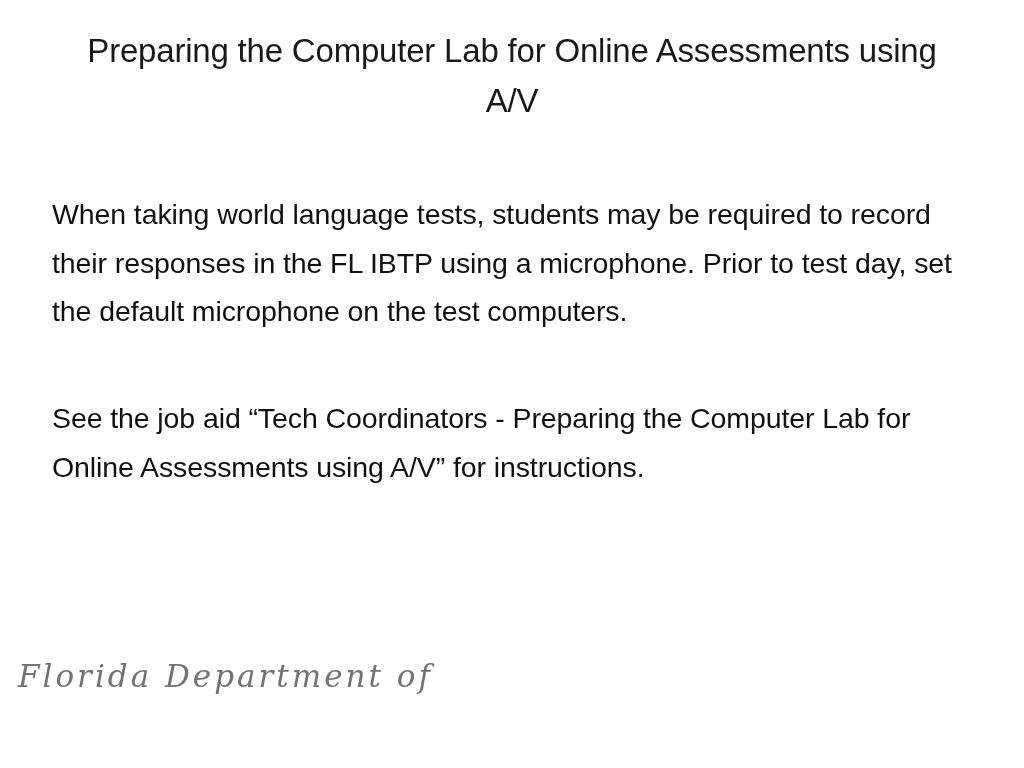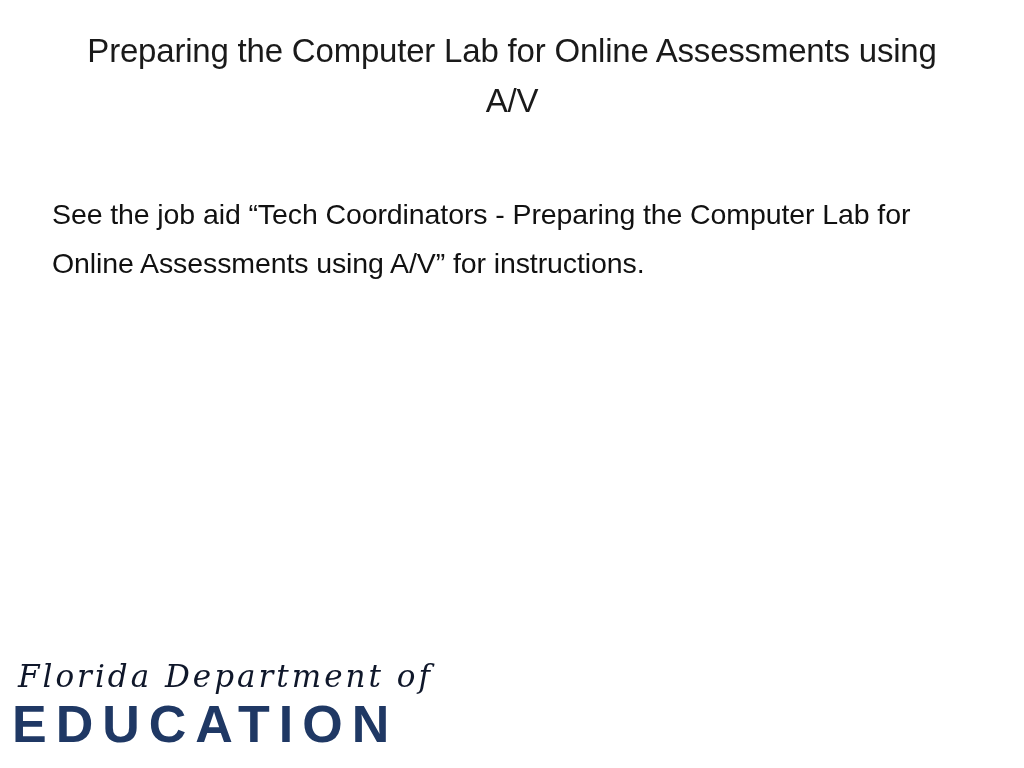--- a/index.html
+++ b/index.html
@@ -39,37 +39,37 @@
     width: 940px;
   }
   .para {
     font-size: 28.5px;
     line-height: 1.71;
     color: #111111;
     margin: 0;
     letter-spacing: -0.1px;
   }
   .para + .para {
-    margin-top: 74px;
+    margin-top: 58px;
   }
   .logo {
     position: absolute;
     left: 8px;
     bottom: 2px;
     width: 470px;
     height: 108px;
   }
   .logo-script {
     position: absolute;
     left: 10px;
     top: 0px;
     font-family: "DejaVu Serif", serif;
     font-style: italic;
     font-size: 31px;
-    color: #0f172a;
+    color: #737373;
     letter-spacing: 3px;
     white-space: nowrap;
     text-align: right;
   }
   .logo-main {
     position: absolute;
     left: 4px;
     top: 36px;
     font-family: "Liberation Sans", sans-serif;
     font-weight: bold;
@@ -80,21 +80,21 @@
   }
 </style>
 </head>
 <body>
 
 <div class="slide">
 
   <div class="slide-title">Preparing the Computer Lab for Online Assessments using A/V</div>
 
   <div class="body-block">
+    <p class="para">When taking world language tests, students may be required to record their responses in the FL IBTP using a microphone. Prior to test day, set the default microphone on the test computers.</p>
     <p class="para">See the job aid “Tech Coordinators - Preparing the Computer Lab for Online Assessments using A/V” for instructions.</p>
   </div>
 
   <div class="logo">
     <div class="logo-script">Florida Department of</div>
-    <div class="logo-main">EDUCATION</div>
   </div>
 
 </div>
 
 </body></html>

